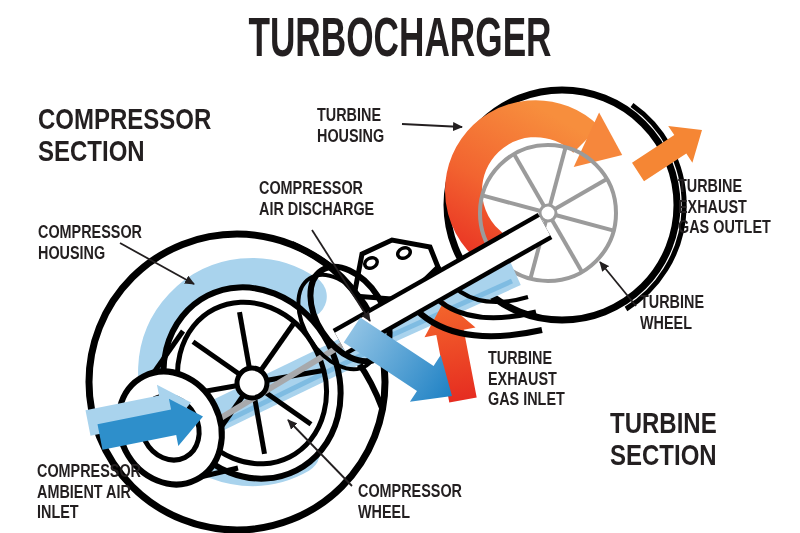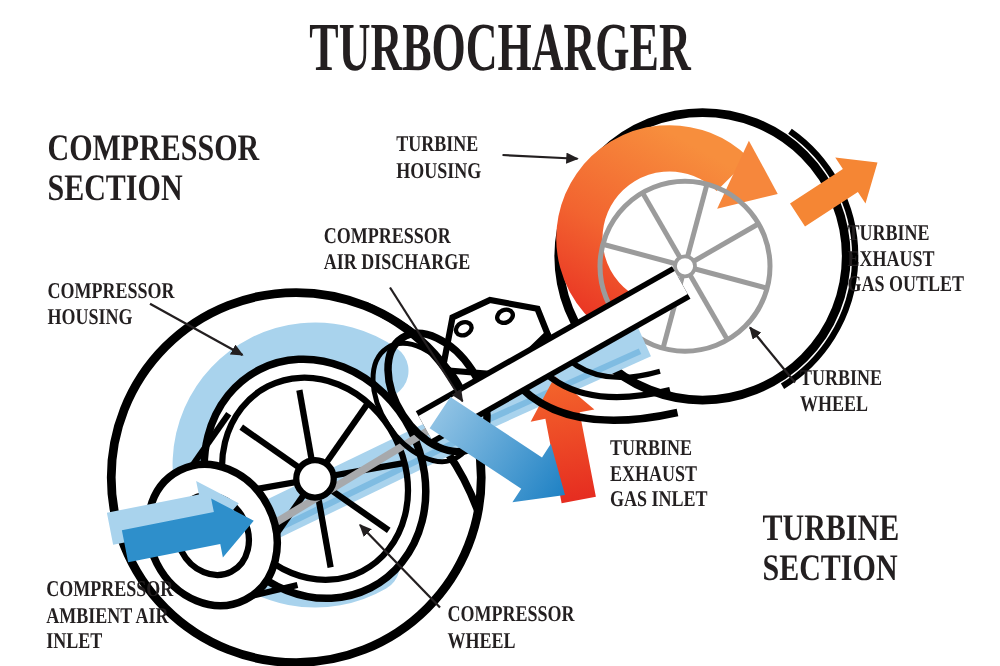--- a/index.html
+++ b/index.html
@@ -1,21 +1,21 @@
 <!DOCTYPE html>
 <html><head>
 <meta charset="utf-8">
 <style>
   html,body{margin:0;padding:0;background:#fff;}
   #stage{
     position:relative;
     width:800px;height:533px;
     background:#fff;
     overflow:hidden;
-    font-family:Liberation Serif, serif;
+    font-family:Liberation Sans, sans-serif;
   }
   #diagram-svg{position:absolute;left:0;top:0;}
   .lbl{
     position:absolute;
     font-weight:bold;
     color:#231F20;
     white-space:pre-line;
     transform-origin:0 0;
     line-height:1.15;
   }

